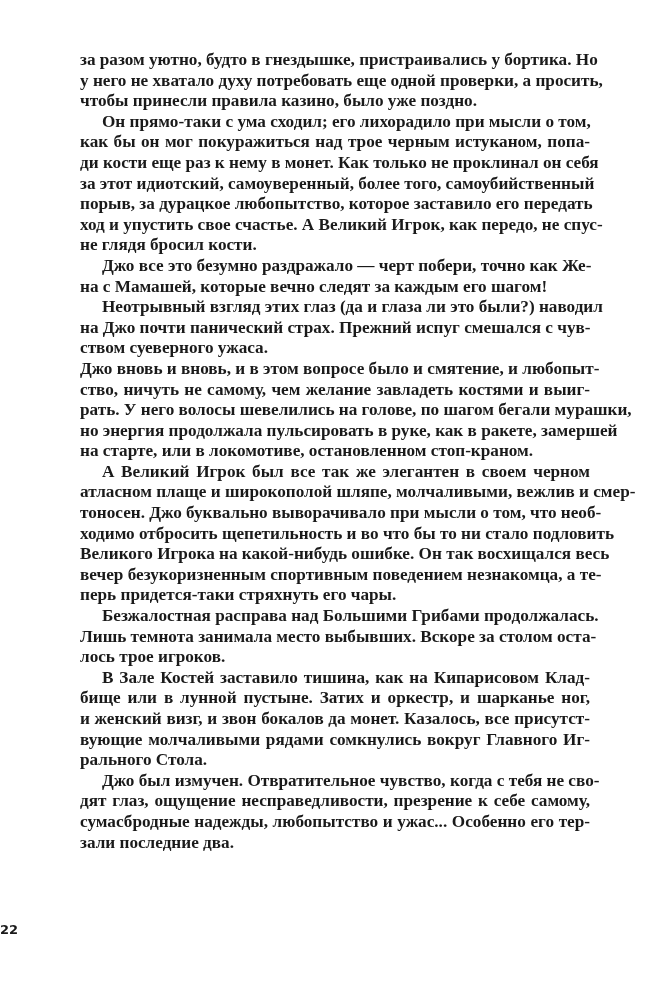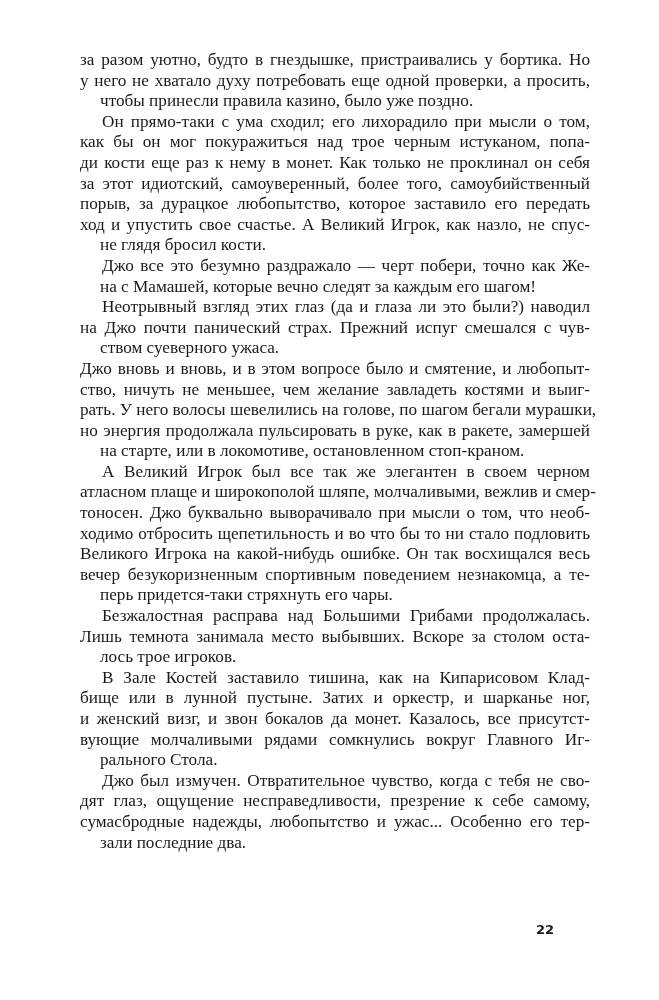--- a/index.html
+++ b/index.html
@@ -4,50 +4,50 @@
 <style>
   html, body { margin: 0; padding: 0; background: #ffffff; }
   body { width: 659px; height: 1000px; position: relative; overflow: hidden; }
   .page {
     position: absolute; left: 80px; top: 50px; width: 510px;
     font-family: "Liberation Serif", "DejaVu Serif", serif;
     font-size: 17.2px; line-height: 20.6px; color: #1a1a1a;
   }
   .line {
     display: block; white-space: nowrap; text-align: justify;
-    text-align-last: justify; height: 20.6px;
+    text-align-last: justify; height: 20.6px; font-weight: bold;
   }
-  .line.last { text-align-last: left; margin-left: 20px; }
+  .line.last { text-align-last: left; }
   .line.indent { padding-left: 22px; }
   .page-number {
-    position: absolute; left: 0; width: 554px; top: 922px; text-align: right;
+    position: absolute; left: 0; width: 554px; top: 922px; text-align: left;
     font-family: "DejaVu Sans", sans-serif; font-weight: bold; font-size: 13px; color: #1a1a1a;
   }
 </style>
 </head>
 <body>
 
 <div class="page" id="page-body">
     <span class="line">за разом уютно, будто в гнездышке, пристраивались у бортика. Но</span>
     <span class="line">у него не хватало духу потребовать еще одной проверки, а просить,</span>
     <span class="line last">чтобы принесли правила казино, было уже поздно.</span>
     <span class="line indent">Он прямо-таки с ума сходил; его лихорадило при мысли о том,</span>
     <span class="line">как бы он мог покуражиться над трое черным истуканом, попа-</span>
     <span class="line">ди кости еще раз к нему в монет. Как только не проклинал он себя</span>
     <span class="line">за этот идиотский, самоуверенный, более того, самоубийственный</span>
     <span class="line">порыв, за дурацкое любопытство, которое заставило его передать</span>
-    <span class="line">ход и упустить свое счастье. А Великий Игрок, как назло, не спус-</span>
+    <span class="line">ход и упустить свое счастье. А Великий Игрок, как передо, не спус-</span>
     <span class="line last">не глядя бросил кости.</span>
     <span class="line indent">Джо все это безумно раздражало — черт побери, точно как Же-</span>
     <span class="line last">на с Мамашей, которые вечно следят за каждым его шагом!</span>
     <span class="line indent">Неотрывный взгляд этих глаз (да и глаза ли это были?) наводил</span>
     <span class="line">на Джо почти панический страх. Прежний испуг смешался с чув-</span>
     <span class="line last">ством суеверного ужаса.</span>
     <span class="line">Джо вновь и вновь, и в этом вопросе было и смятение, и любопыт-</span>
-    <span class="line">ство, ничуть не меньшее, чем желание завладеть костями и выиг-</span>
+    <span class="line">ство, ничуть не самому, чем желание завладеть костями и выиг-</span>
     <span class="line">рать. У него волосы шевелились на голове, по шагом бегали мурашки,</span>
     <span class="line">но энергия продолжала пульсировать в руке, как в ракете, замершей</span>
     <span class="line last">на старте, или в локомотиве, остановленном стоп-краном.</span>
     <span class="line indent">А Великий Игрок был все так же элегантен в своем черном</span>
     <span class="line">атласном плаще и широкополой шляпе, молчаливыми, вежлив и смер-</span>
     <span class="line">тоносен. Джо буквально выворачивало при мысли о том, что необ-</span>
     <span class="line">ходимо отбросить щепетильность и во что бы то ни стало подловить</span>
     <span class="line">Великого Игрока на какой-нибудь ошибке. Он так восхищался весь</span>
     <span class="line">вечер безукоризненным спортивным поведением незнакомца, а те-</span>
     <span class="line last">перь придется-таки стряхнуть его чары.</span>

